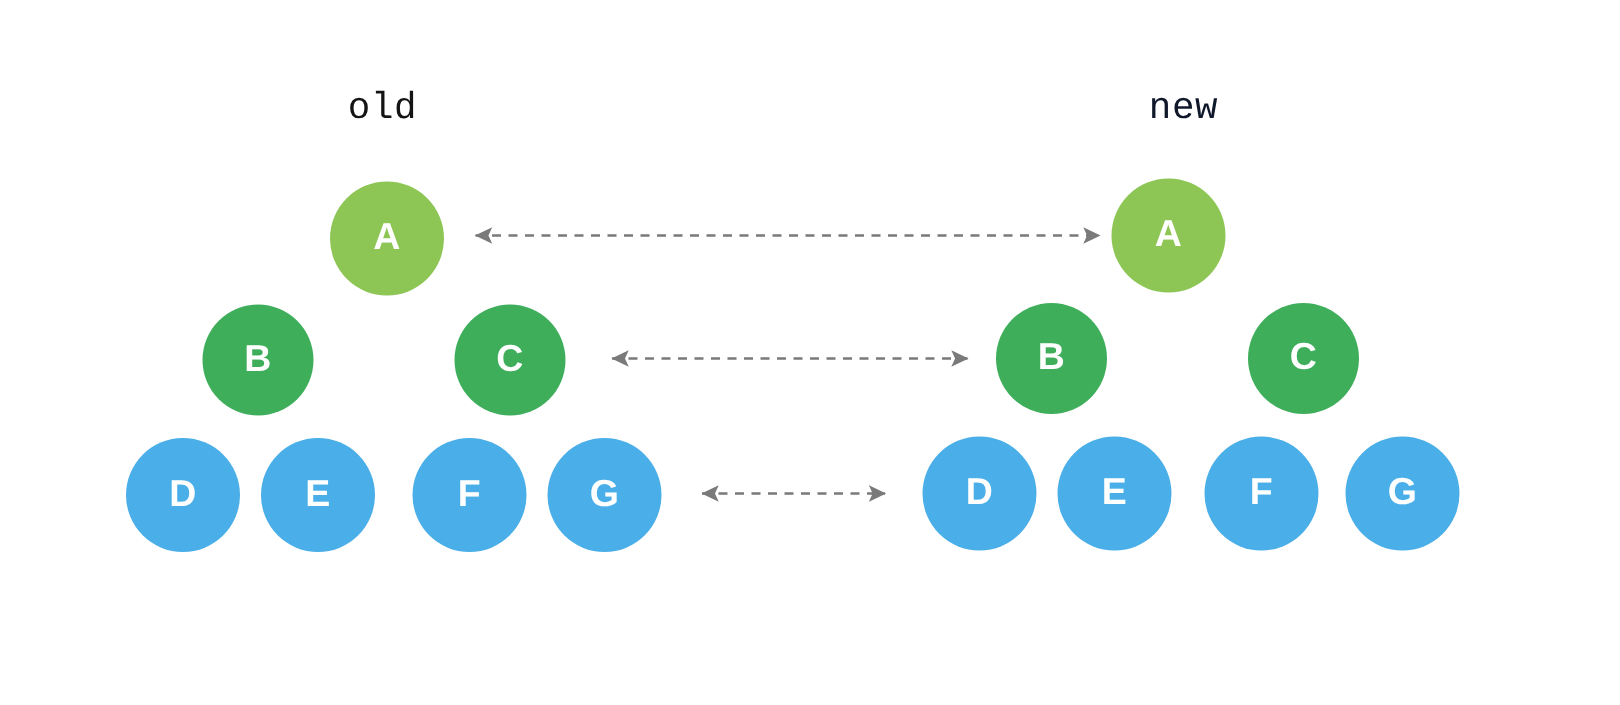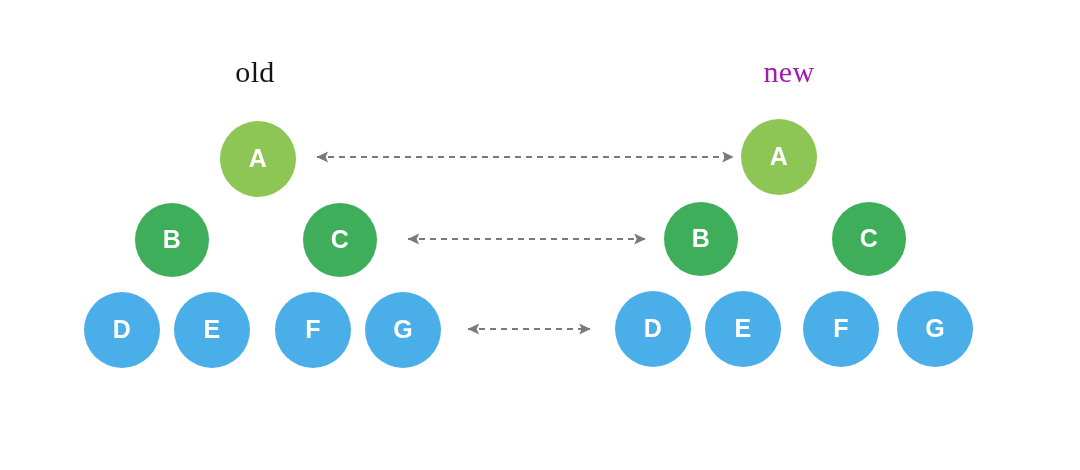--- a/index.html
+++ b/index.html
@@ -12,22 +12,22 @@
   }
   #canvas {
     position: relative;
     width: 1080px;
     height: 470px;
     background: #ffffff;
     overflow: hidden;
   }
   .group-label {
     position: absolute;
-    font-family: Liberation Serif, serif;
-    font-size: 30px;
+    font-family: Liberation Mono, monospace;
+    font-size: 25px;
     color: #141414;
     letter-spacing: 0.4px;
     white-space: nowrap;
     transform: translate(-50%, -50%);
     -webkit-font-smoothing: antialiased;
   }
   .node {
     position: absolute;
     border-radius: 50%;
     display: flex;
@@ -118,16 +118,16 @@
       </div>
       <div class="node" style="left: 841px; top: 329px; width: 76px; height: 76px; background: rgb(74, 174, 232); color: rgb(255, 255, 255);">
         <span class="node-label">F</span>
       </div>
       <div class="node" style="left: 935px; top: 329px; width: 76px; height: 76px; background: rgb(74, 174, 232); color: rgb(255, 255, 255);">
         <span class="node-label">G</span>
       </div>
     </div>
   <div id="labels-root">
       <div class="group-label" style="left: 255px; top: 72px; color: rgb(20, 20, 20);">old</div>
-      <div class="group-label" style="left: 789px; top: 72px; color: #a21caf;">new</div>
+      <div class="group-label" style="left: 789px; top: 72px; color: #0f172a;">new</div>
     </div>
 
 </div>
 
 </body></html>

